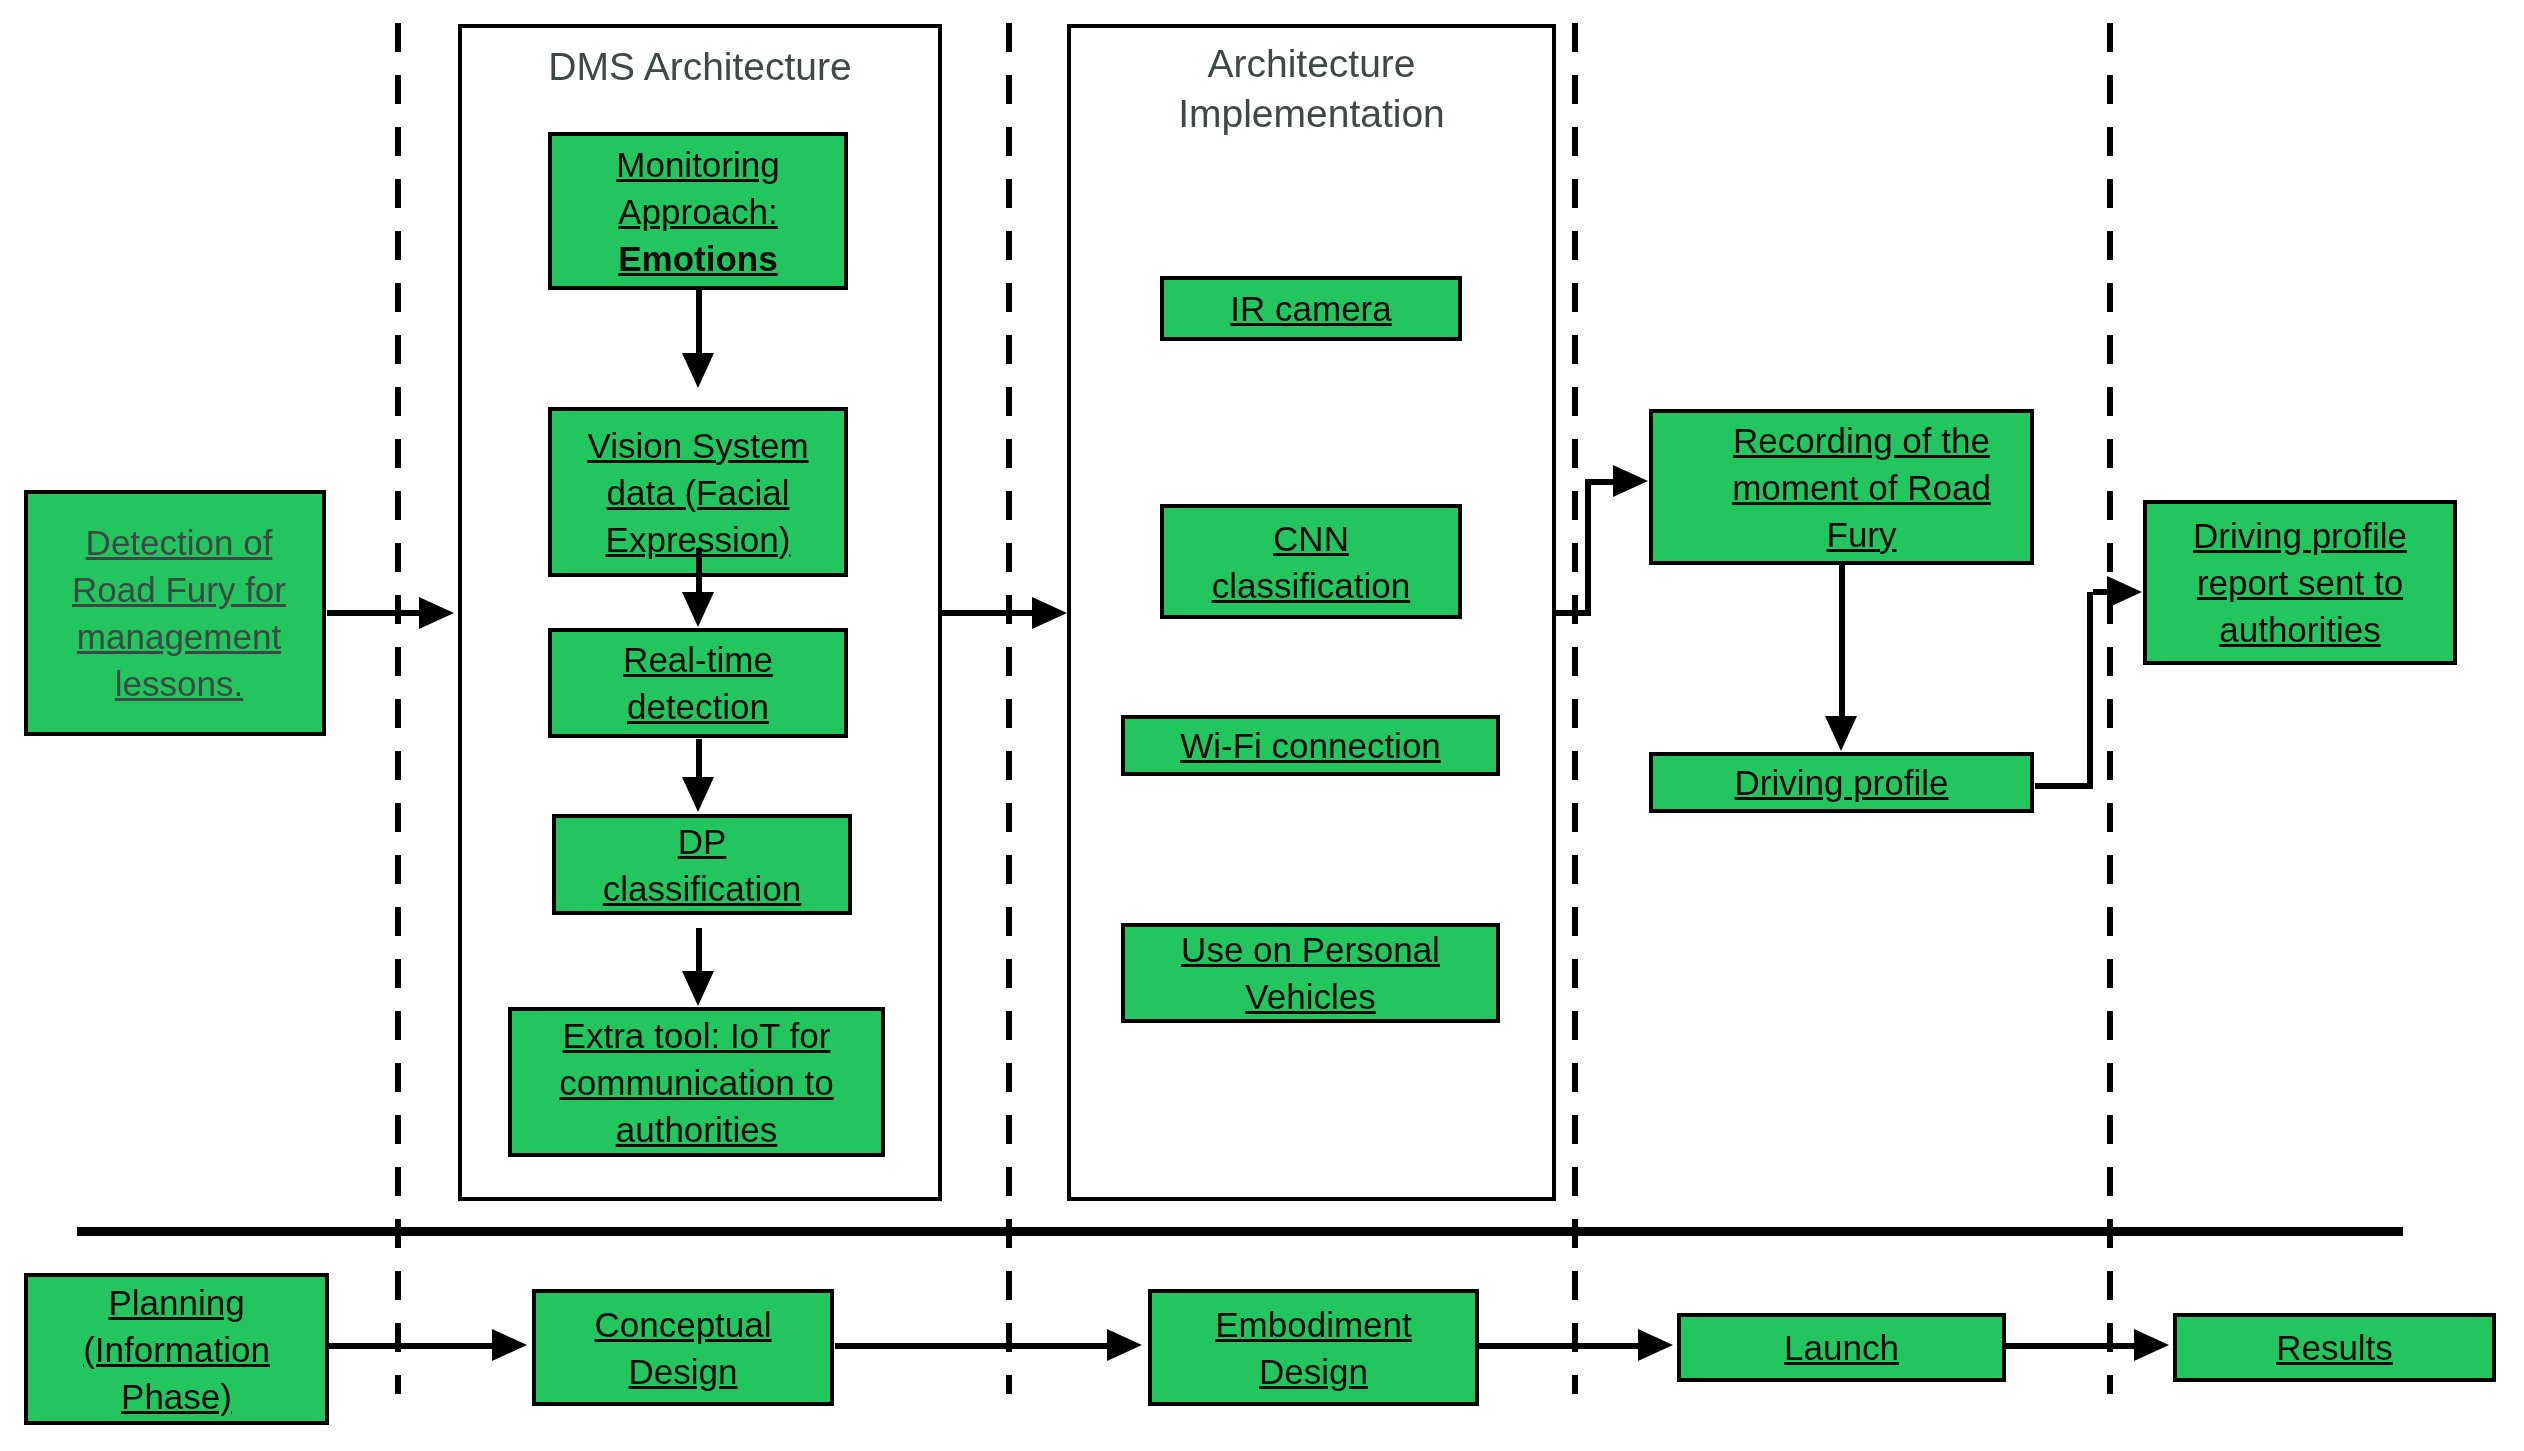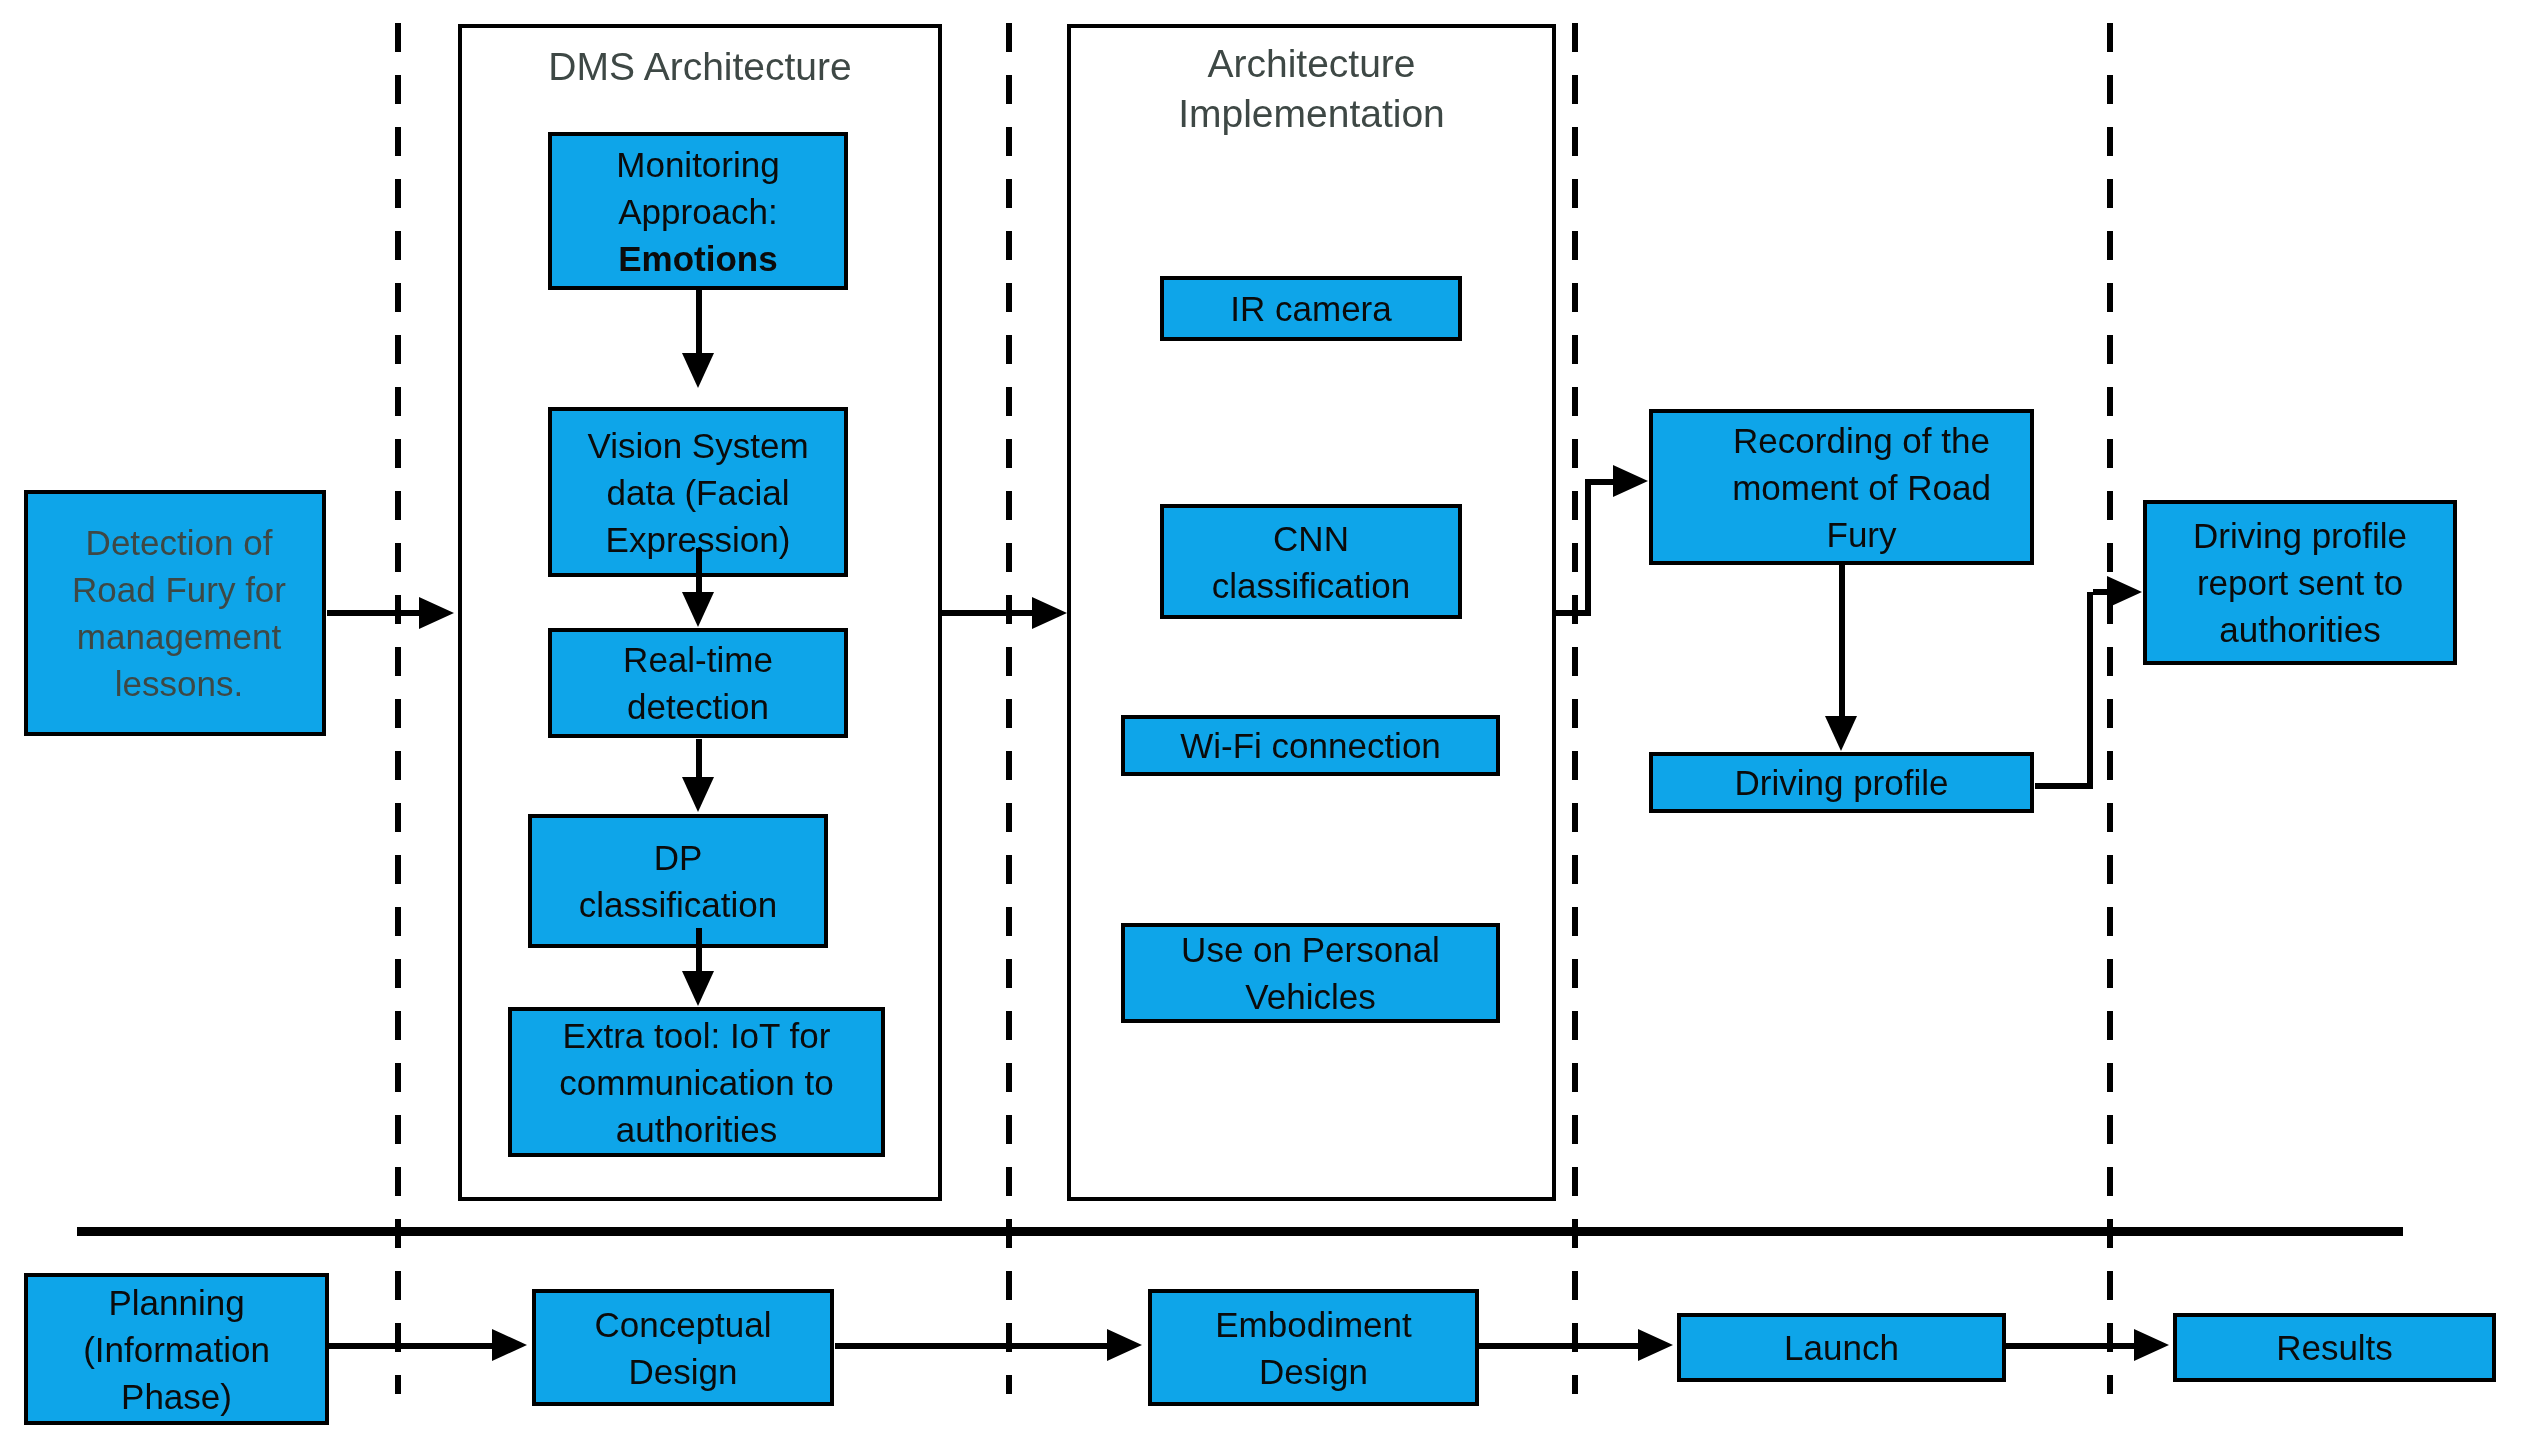--- a/index.html
+++ b/index.html
@@ -8,29 +8,30 @@
     width:2525px;
     height:1452px;
     background:#ffffff;
     font-family:"Liberation Sans", sans-serif;
     color:#0b0b0b;
   }
   
   .box{
     position:absolute;
     border:4.8px solid #000;
-    background:#0ea5e9;
+    background:#22c55e;
     display:flex;
     flex-direction:column;
     align-items:center;
     justify-content:center;
     text-align:left;
     font-size:35px;
     line-height:47px;
     box-sizing:border-box;
+    text-decoration:underline;
   }
   .box span{display:block;}
   .container{
     position:absolute;
     border:4.8px solid #000;
     background:#fff;
     box-sizing:border-box;
   }
   .title{
     position:absolute;
@@ -68,21 +69,21 @@
   #dms-title{left:458px;top:42px;width:484px;}
   #monitoring-box{left:548px;top:132px;width:300px;height:158px;}
   #a1-line{left:696px;top:290px;height:65px;}
   #a1-head{left:682px;top:353px;}
   #vision-box{left:548px;top:407px;width:300px;height:170px;}
   #a2-line{left:696px;top:548px;height:46px;}
   #a2-head{left:682px;top:592px;}
   #realtime-box{left:548px;top:628px;width:300px;height:110px;}
   #a3-line{left:696px;top:739px;height:40px;}
   #a3-head{left:682px;top:777px;}
-  #dp-box{left:528px;top:814px;width:300px;height:134px;}
+  #dp-box{left:552px;top:814px;width:300px;height:101px;}
   #a4-line{left:696px;top:928px;height:44px;}
   #a4-head{left:682px;top:971px;}
   #extra-box{left:508px;top:1007px;width:377px;height:150px;}
 
   #arrow2-line{left:941px;top:610px;width:93px;}
   #arrow2-head{left:1032px;top:597px;}
 
   #impl-container{left:1067px;top:24px;width:489px;height:1177px;}
   #impl-title{left:1067px;top:39px;width:489px;}
   #ir-box{left:1160px;top:276px;width:302px;height:65px;}

